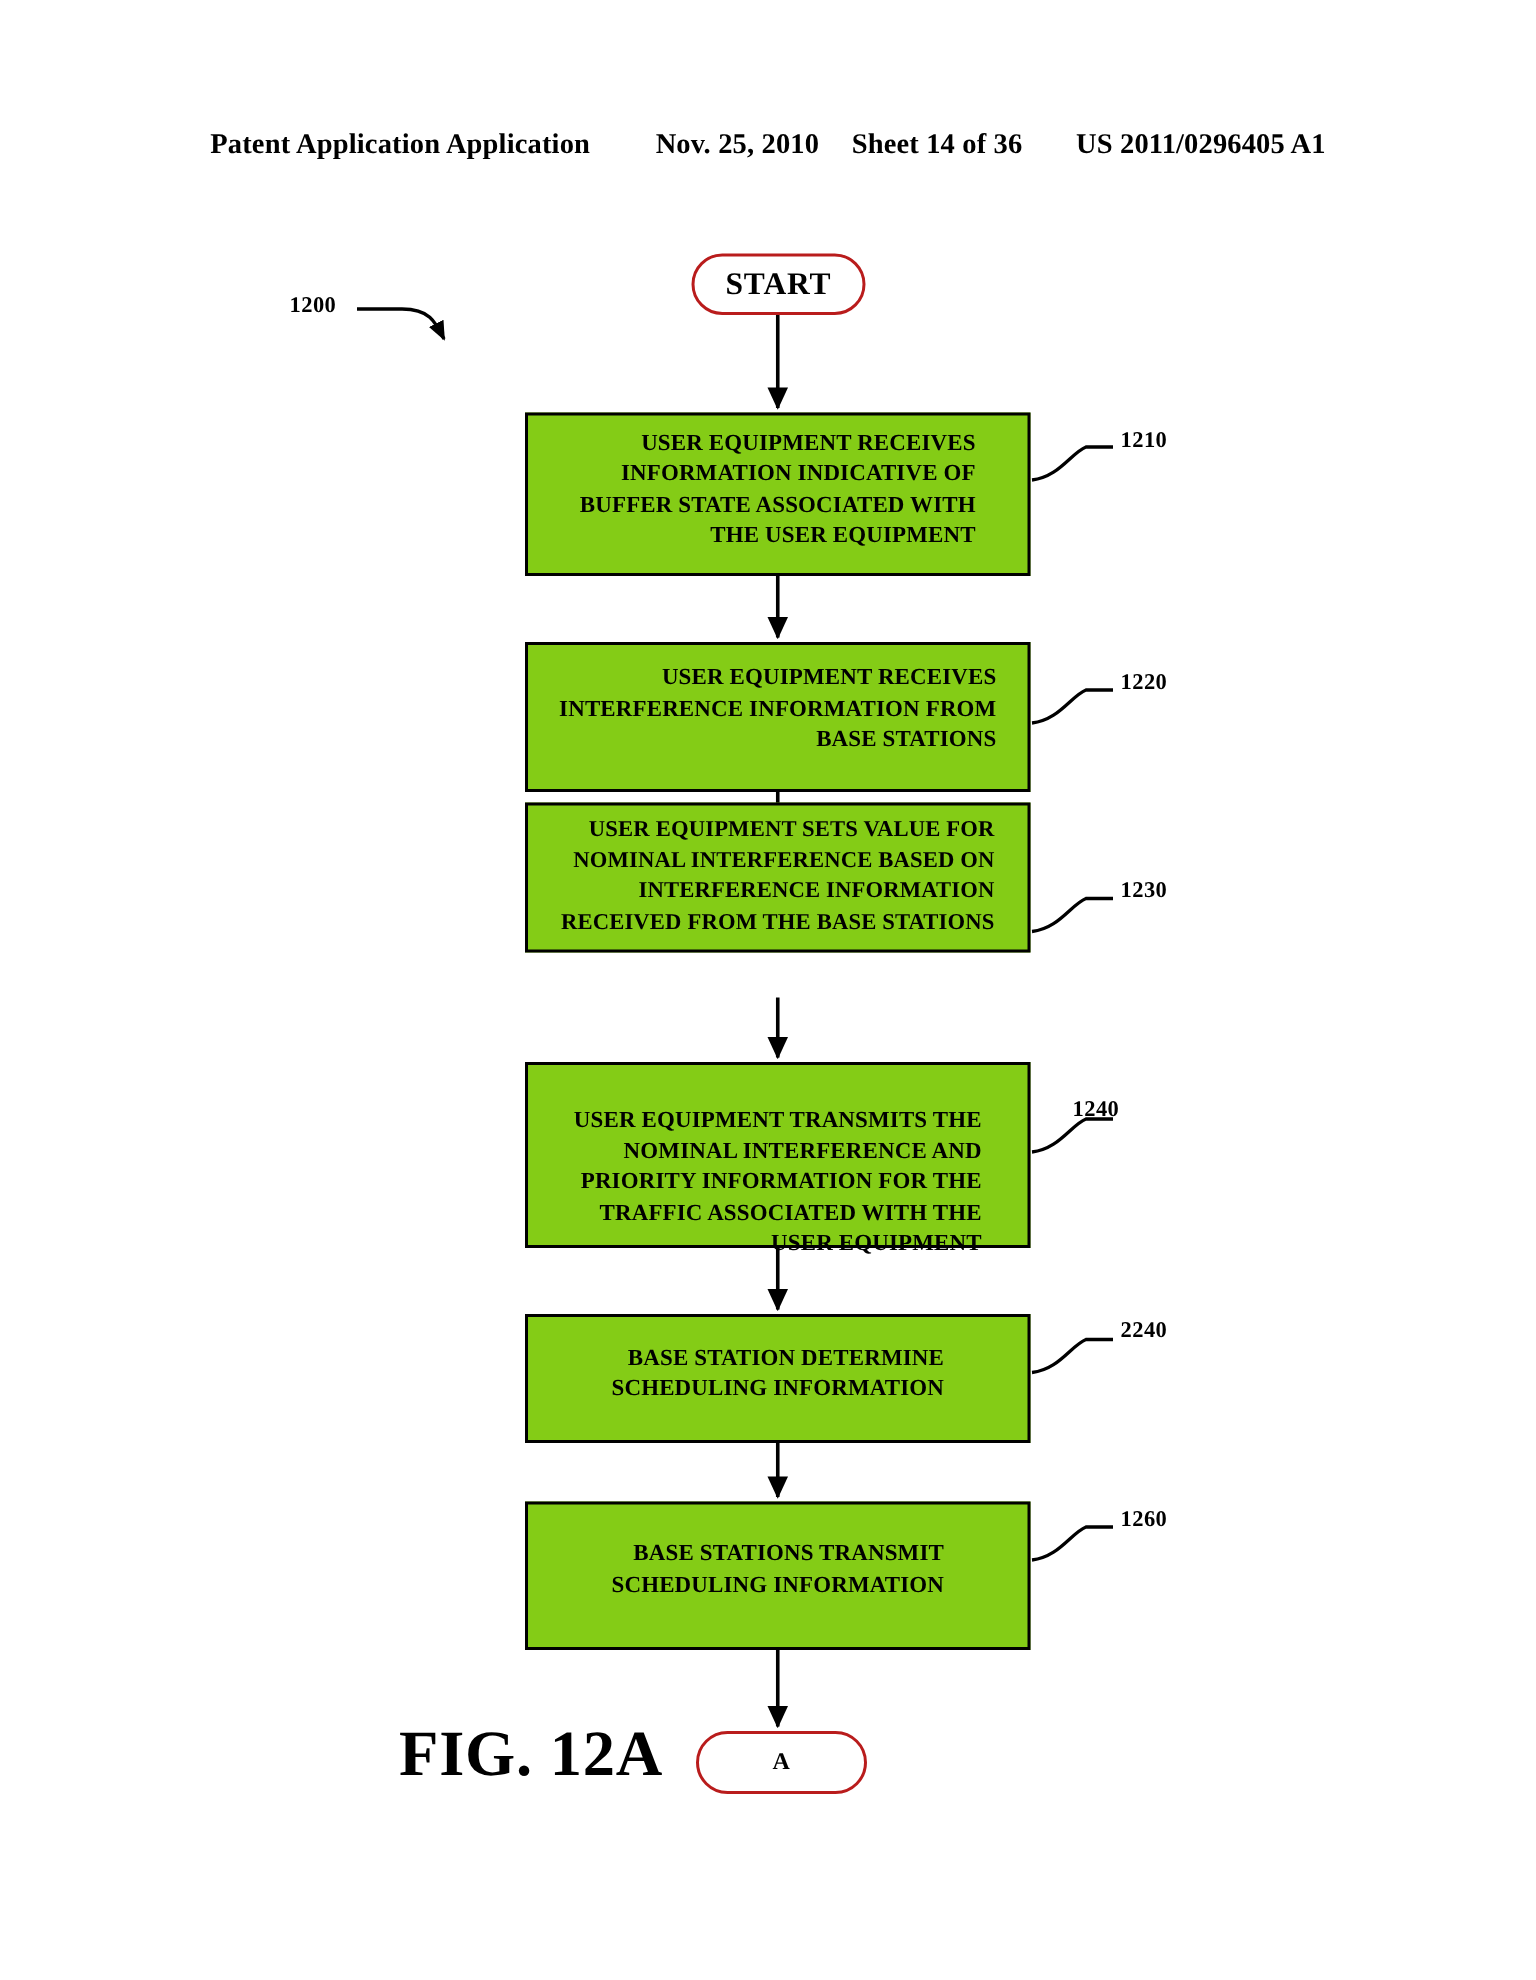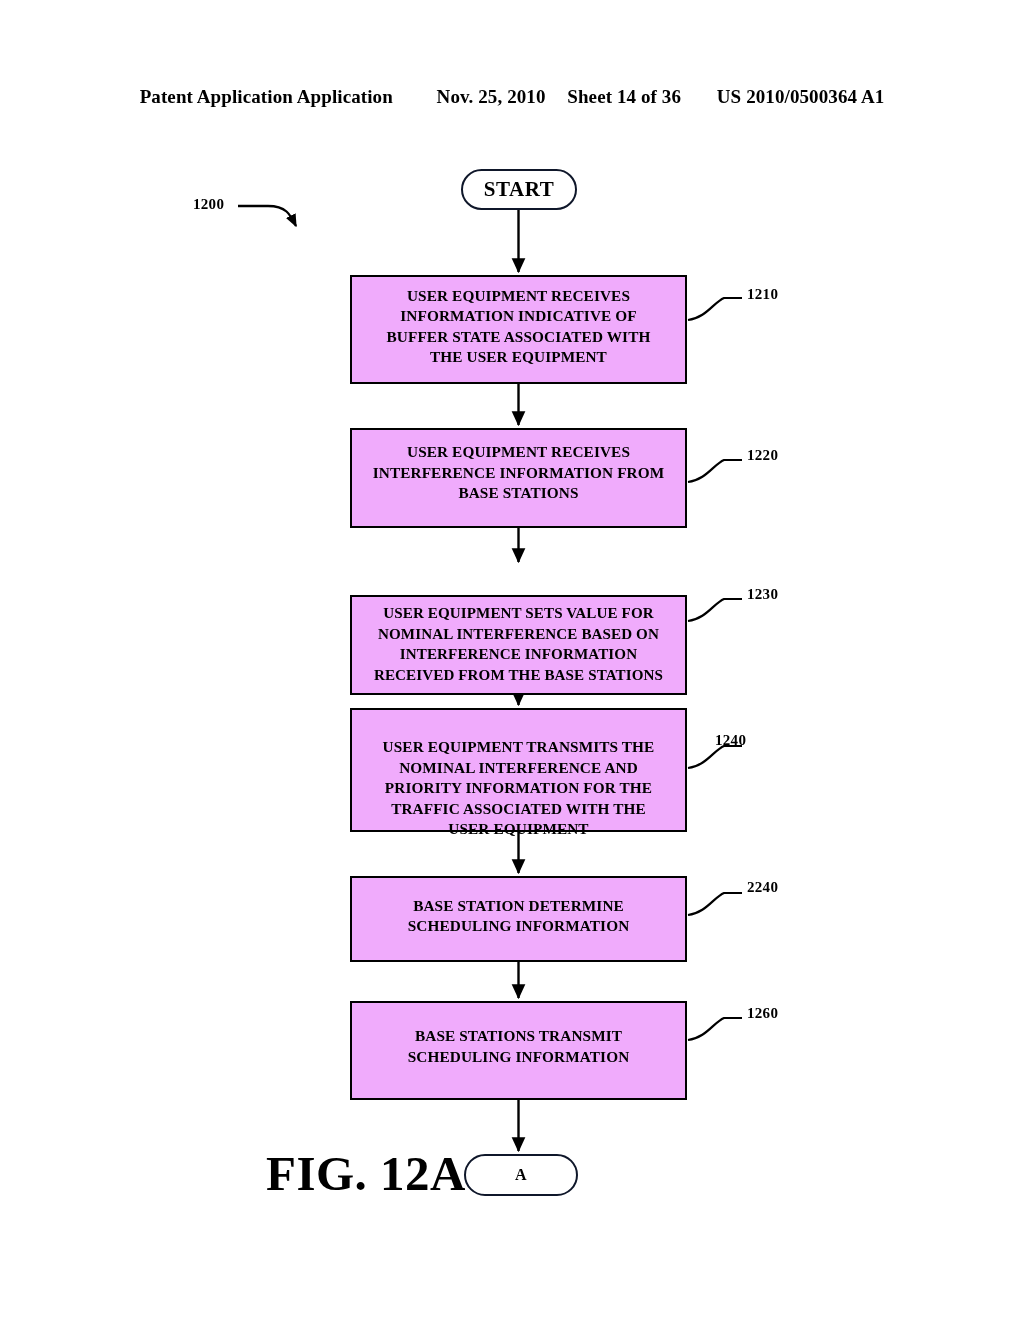--- a/index.html
+++ b/index.html
@@ -39,21 +39,21 @@
     left: 0;
     top: 0;
     width: 1024px;
     height: 1320px;
   }
 
   
   .terminal-node {
     position: absolute;
     box-sizing: border-box;
-    border: 2px solid #0f172a;
+    border: 2px solid #b91c1c;
     border-radius: 999px;
     background: #fff;
     display: flex;
     align-items: center;
     justify-content: center;
     font-weight: bold;
     letter-spacing: 0.6px;
   }
   #node-start {
     left: 461px;
@@ -70,38 +70,38 @@
     font-size: 16px;
   }
 
   
   .process-box {
     position: absolute;
     left: 350px;
     width: 337px;
     box-sizing: border-box;
     border: 2px solid #000;
-    background: #f0abfc;
+    background: #84cc16;
     display: flex;
     align-items: center;
     justify-content: center;
-    text-align: center;
+    text-align: right;
   }
   .process-box .box-text {
     font-weight: bold;
     font-size: 15.3px;
     line-height: 20.5px;
     letter-spacing: 0.1px;
     padding: 0 3px;
     white-space: pre-line;
   }
 
   #box-1210 { top: 275px;  height: 109px; }
   #box-1220 { top: 428px;  height: 100px; }
-  #box-1230 { top: 595px;  height: 100px; }
+  #box-1230 { top: 535px;  height: 100px; }
   #box-1240 { top: 708px;  height: 124px; }
   #box-1250 { top: 876px;  height: 86px;  }
   #box-1260 { top: 1001px; height: 99px;  }
 
   #box-1210 .box-text { transform: translateY(-3px); }
   #box-1220 .box-text { transform: translateY(-5px); }
   #box-1230 .box-text { font-size: 15.1px; transform: translateY(-1px); }
   #box-1240 .box-text { transform: translateY(-2px); margin-top: 41px; }
   #box-1250 .box-text { transform: translateY(-3px); }
   #box-1260 .box-text { transform: translateY(-4px); }
@@ -121,36 +121,36 @@
   #ref-1240 { left: 715px; top: 732px; }
   #ref-1250 { left: 747px; top: 879px; }
   #ref-1260 { left: 747px; top: 1005px; }
 
   
   #figure-caption {
     position: absolute;
     left: 266px;
     top: 1145px;
     font-weight: bold;
-    font-size: 49px;
+    font-size: 43px;
     letter-spacing: 0.5px;
     white-space: nowrap;
   }
 </style>
 </head>
 <body>
 
 <div id="page-header">
   <span class="hdr-seg">Patent Application Application</span>
   <span class="hdr-gap-lg"></span>
   <span class="hdr-seg">Nov. 25, 2010</span>
   <span class="hdr-gap-sm"></span>
   <span class="hdr-seg">Sheet 14 of 36</span>
   <span class="hdr-gap-md"></span>
-  <span class="hdr-seg">US 2010/0500364 A1</span>
+  <span class="hdr-seg">US 2011/0296405 A1</span>
 </div>
 
 <svg id="diagram-canvas" viewBox="0 0 1024 1320" xmlns="http://www.w3.org/2000/svg">
   <defs>
     <marker id="arrowhead" viewBox="0 0 10 10" refX="9.2" refY="5" markerWidth="6.2" markerHeight="6.2" orient="auto-start-reverse">
       <path d="M 0 0.4 L 10 5 L 0 9.6 z" fill="#000"></path>
     </marker>
     <marker id="arrowhead-leader" viewBox="0 0 10 10" refX="9" refY="5" markerWidth="5.6" markerHeight="5.6" orient="auto-start-reverse">
       <path d="M 0 0.8 L 10 5 L 0 9.2 z" fill="#000"></path>
     </marker>

